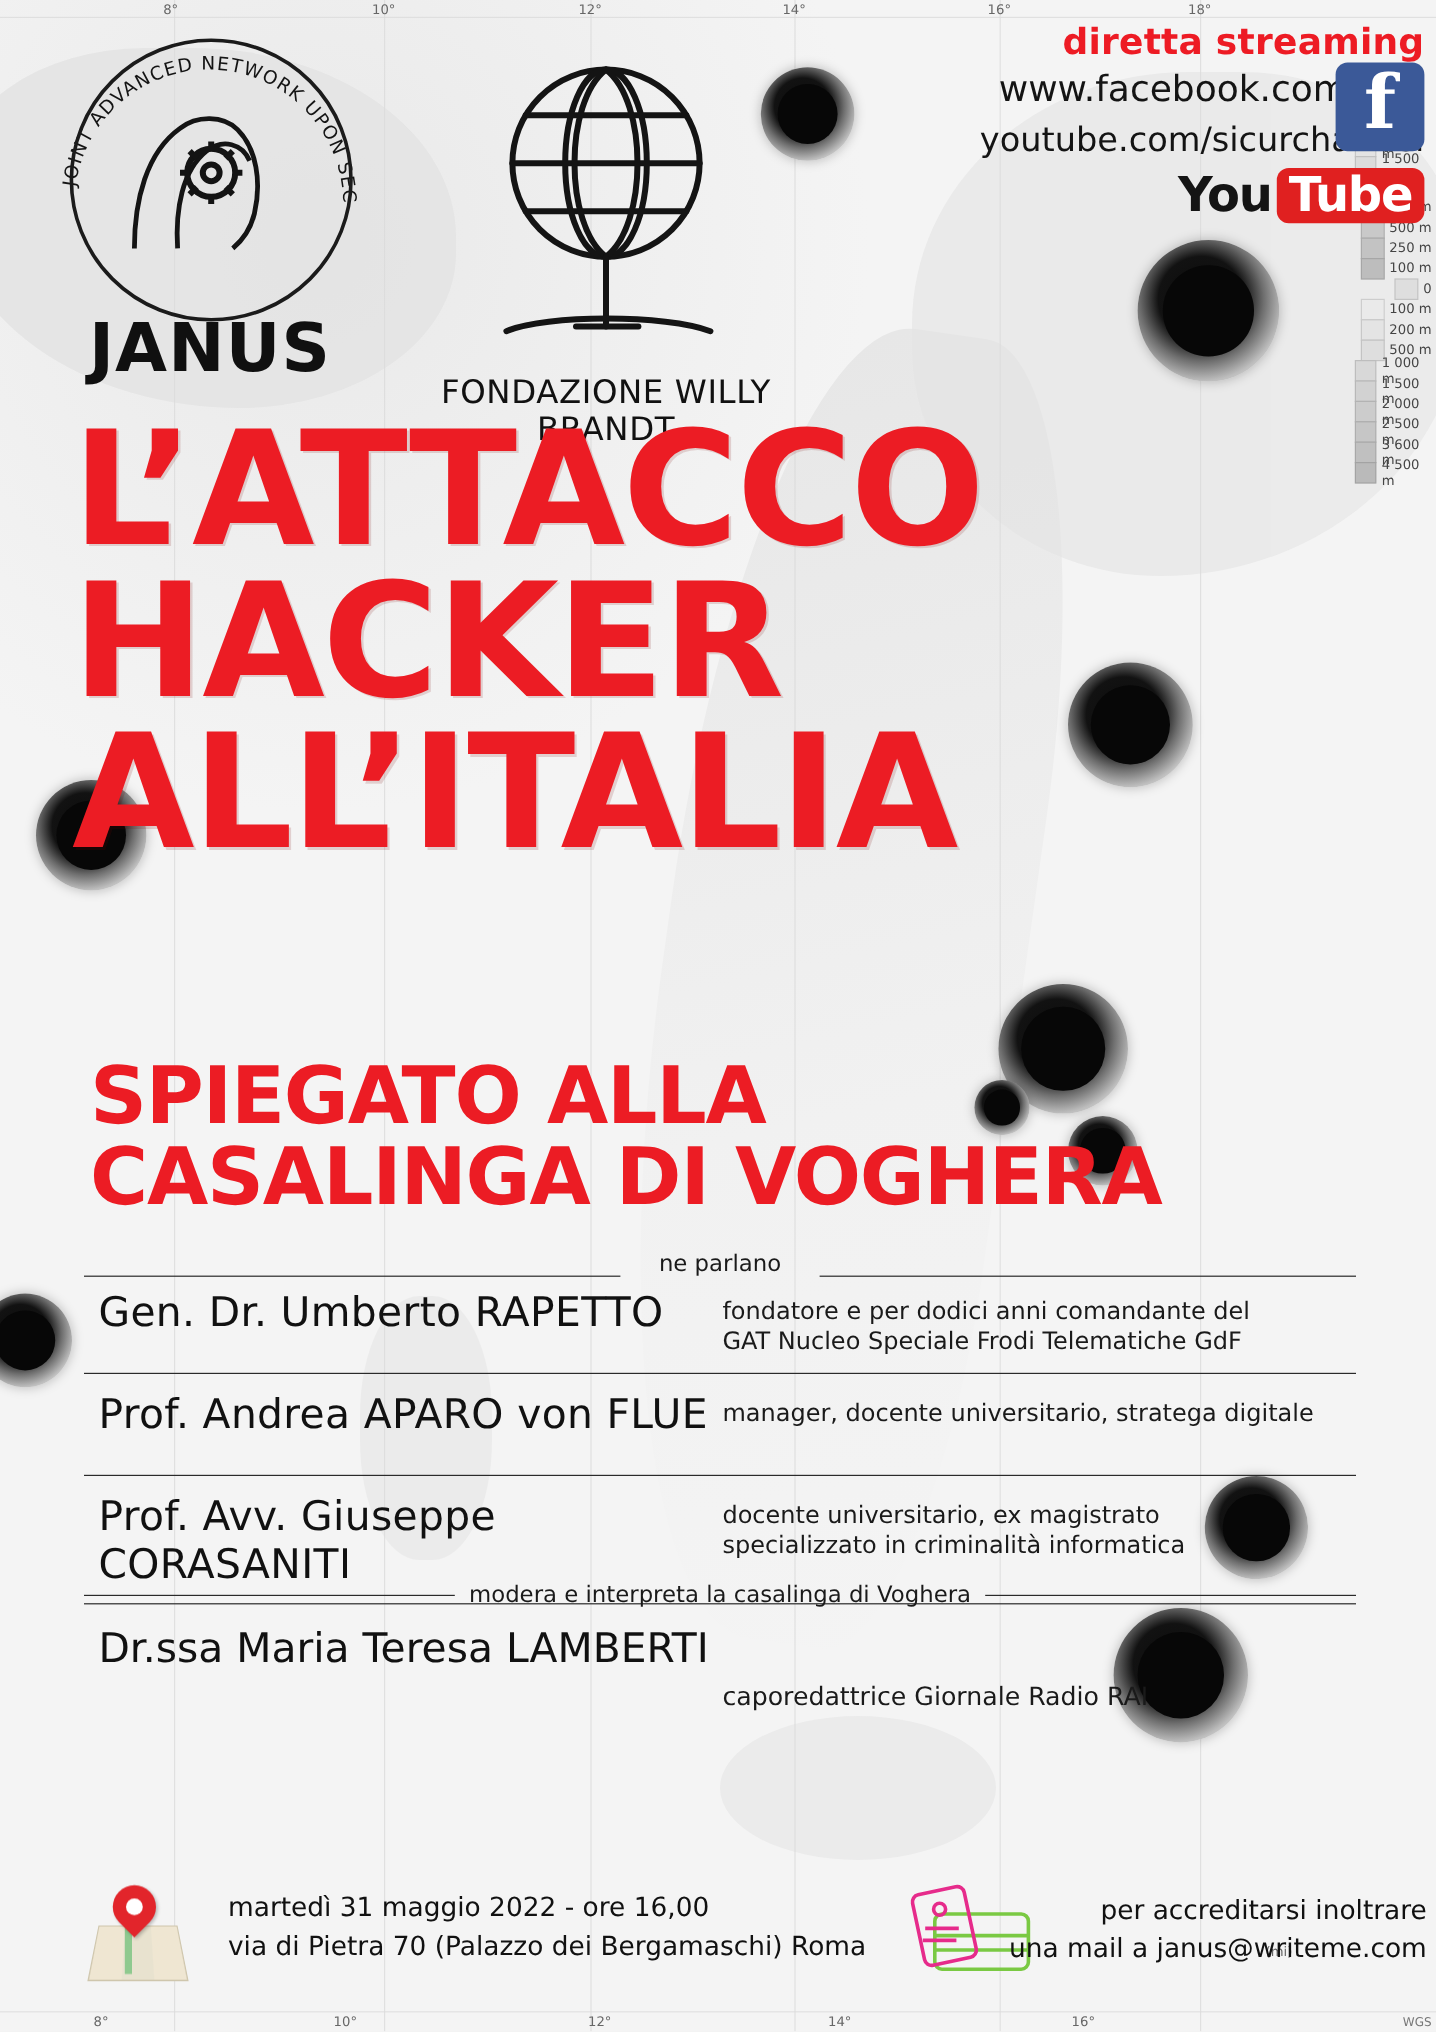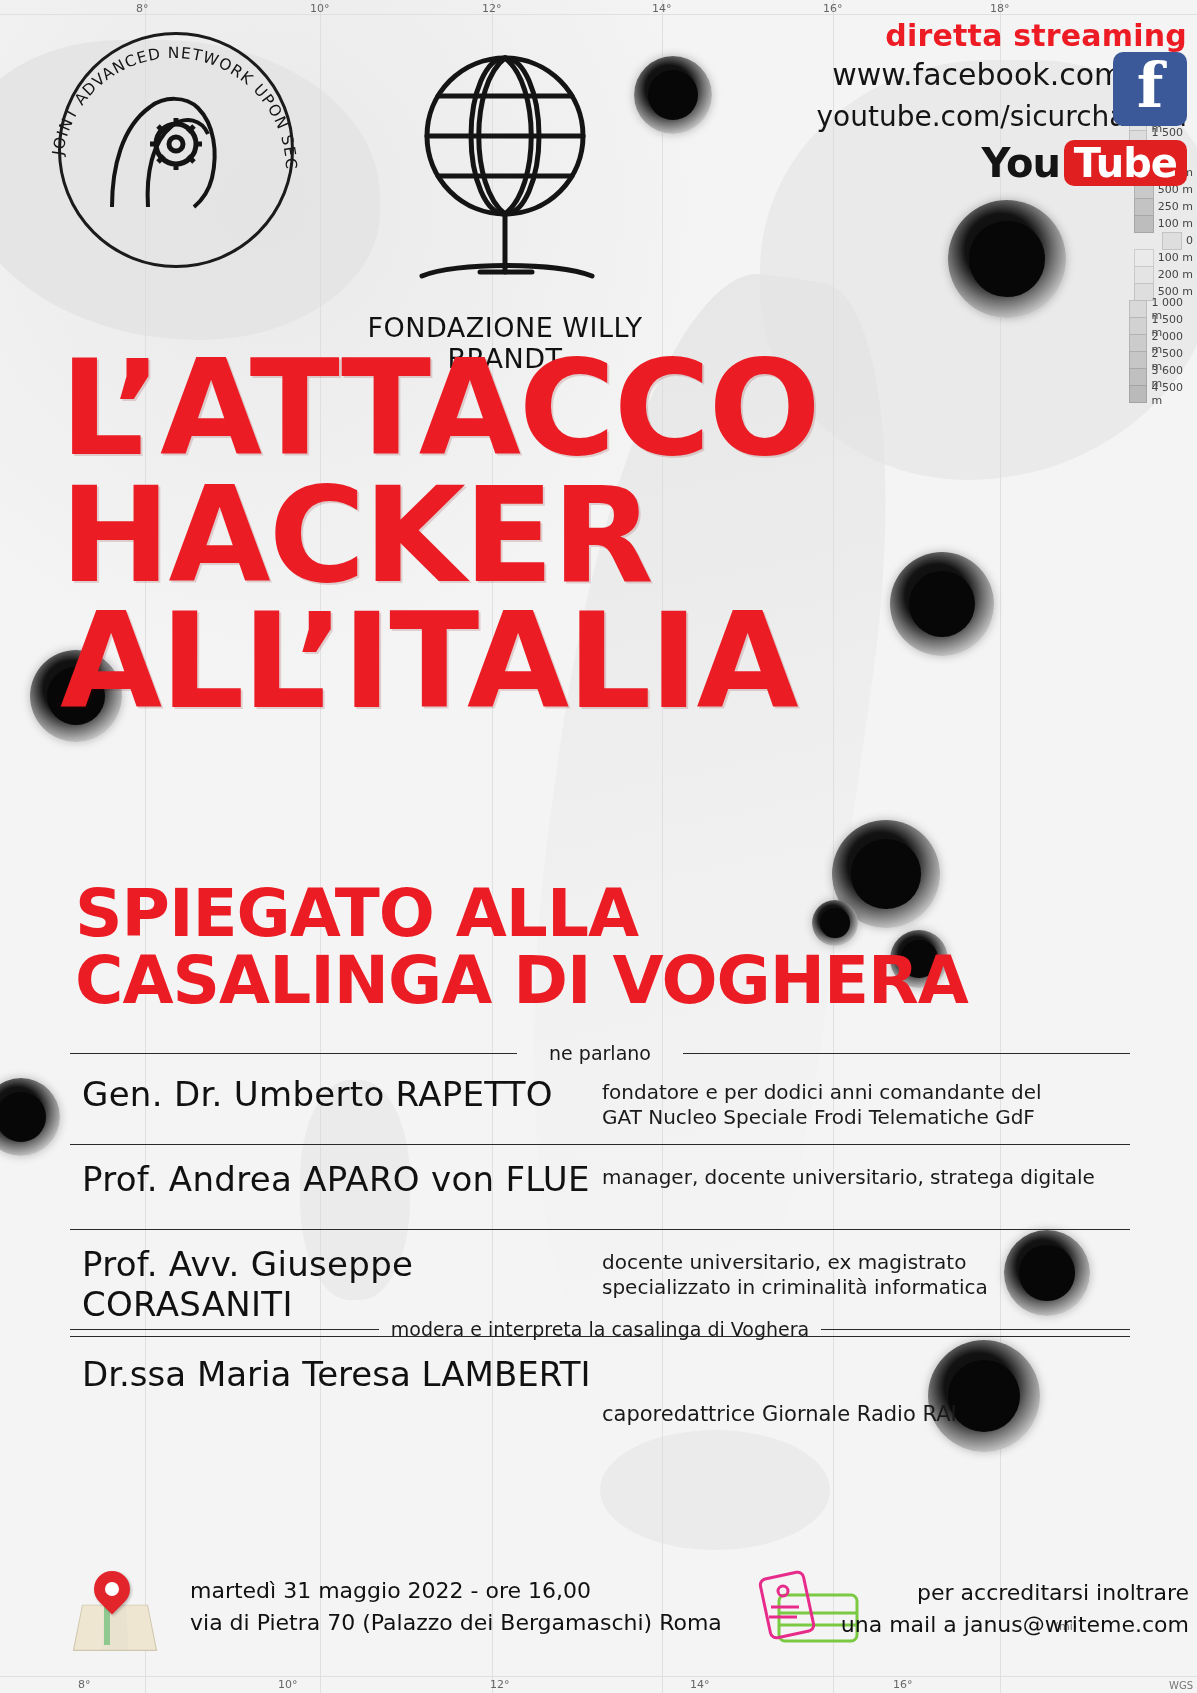--- a/index.html
+++ b/index.html
@@ -145,21 +145,21 @@
   .title div{white-space:nowrap;}
   .subtitle{
     position:absolute;left:75px;top:880px;width:900px;
     color:#ec1c24;font-weight:bold;font-size:66px;line-height:1.02;
     letter-spacing:-1px;
   }
 
   
   .neparlano-wrap{
     position:absolute;left:70px;top:1042px;width:1060px;
-    display:flex;align-items:center;gap:20px;
+    display:flex;align-items:flex-end;gap:20px;
   }
   .rule{flex:1;height:1px;background:#2a2a2a;}
   .neparlano{
     font-size:19px;color:#1a1a1a;padding:0 12px;
   }
   .speakers{
     position:absolute;left:70px;top:1060px;width:1060px;
   }
   .sp-row{
     display:flex;align-items:flex-start;
@@ -371,20 +371,21 @@
         <line x1="74" y1="36" x2="74" y2="44"></line>
         <line x1="74" y1="80" x2="74" y2="88"></line>
         <line x1="48" y1="62" x2="56" y2="62"></line>
         <line x1="92" y1="62" x2="100" y2="62"></line>
         <line x1="56" y1="44" x2="62" y2="50"></line>
         <line x1="86" y1="74" x2="92" y2="80"></line>
         <line x1="92" y1="44" x2="86" y2="50"></line>
         <line x1="62" y1="74" x2="56" y2="80"></line>
       </g>
     </svg>
+    <div class="janus-word">JANUS</div>
   </div>
 
   <div class="fwb">
     <svg viewBox="0 0 350 275" width="350" height="275">
       <g fill="none" stroke="#141414" stroke-width="5" stroke-linecap="round">
         <circle cx="175" cy="96" r="78"></circle>
         <ellipse cx="175" cy="96" rx="34" ry="78"></ellipse>
         <path d="M97,96 h156"></path>
         <path d="M108,56 h134"></path>
         <path d="M108,136 h134"></path>

